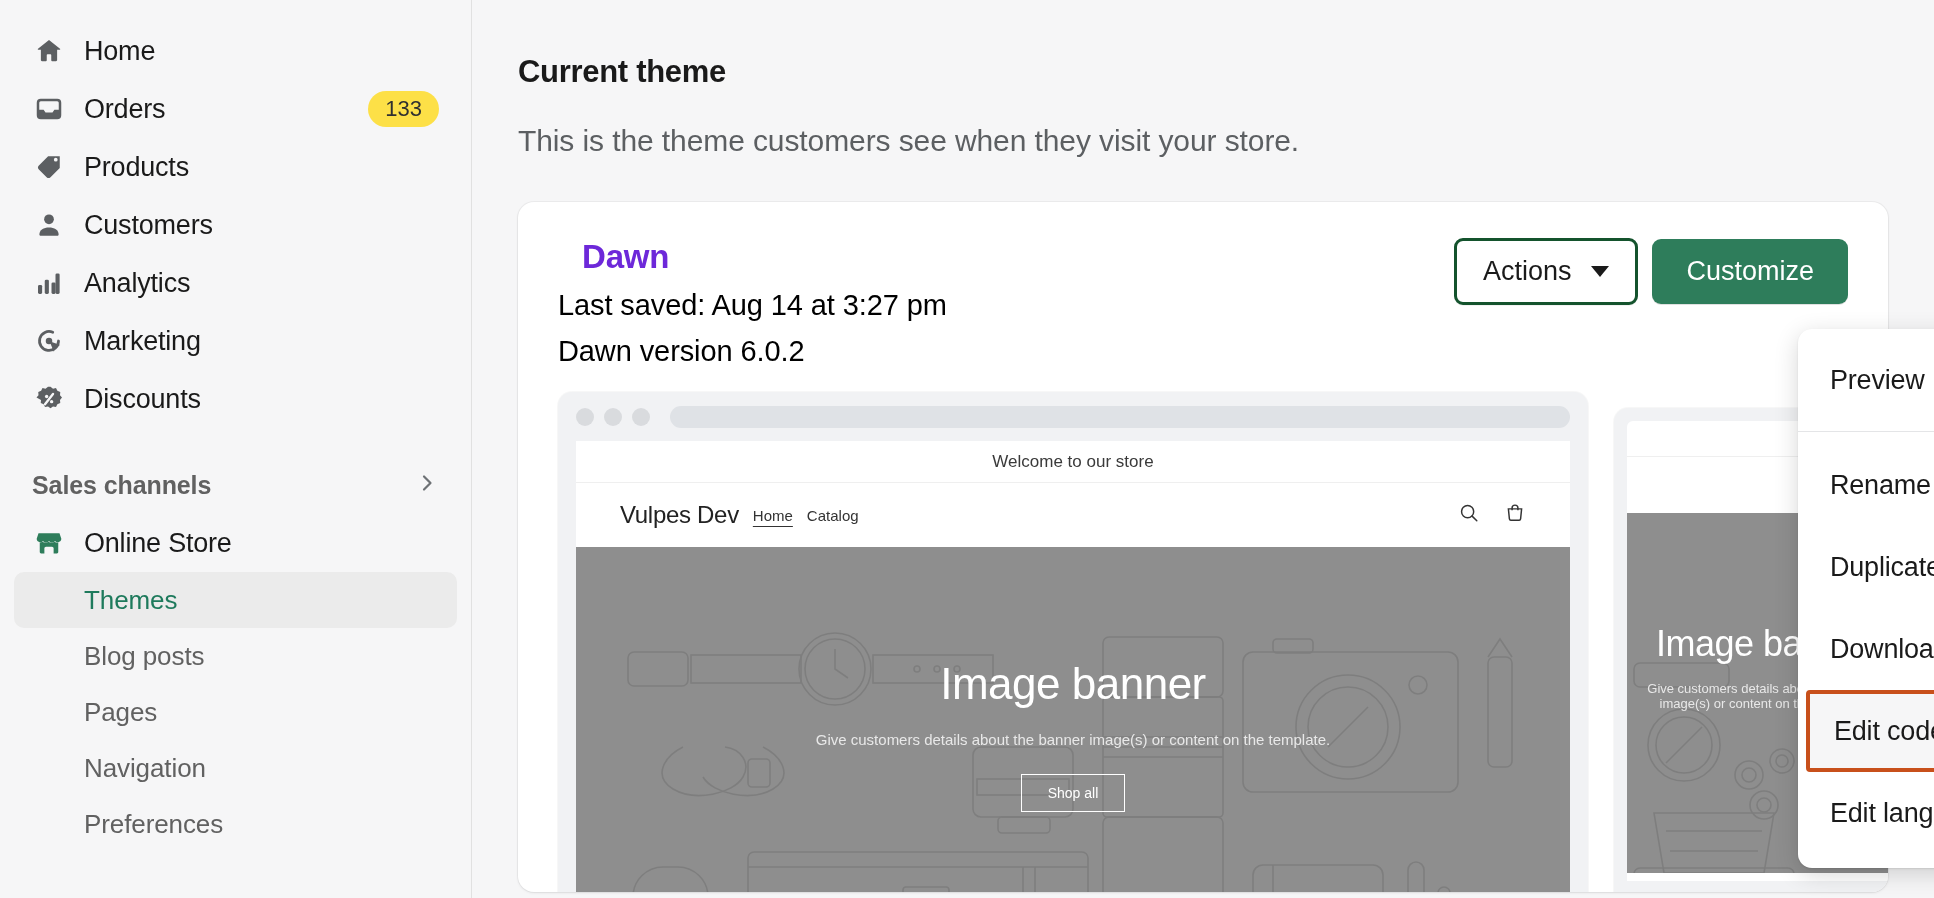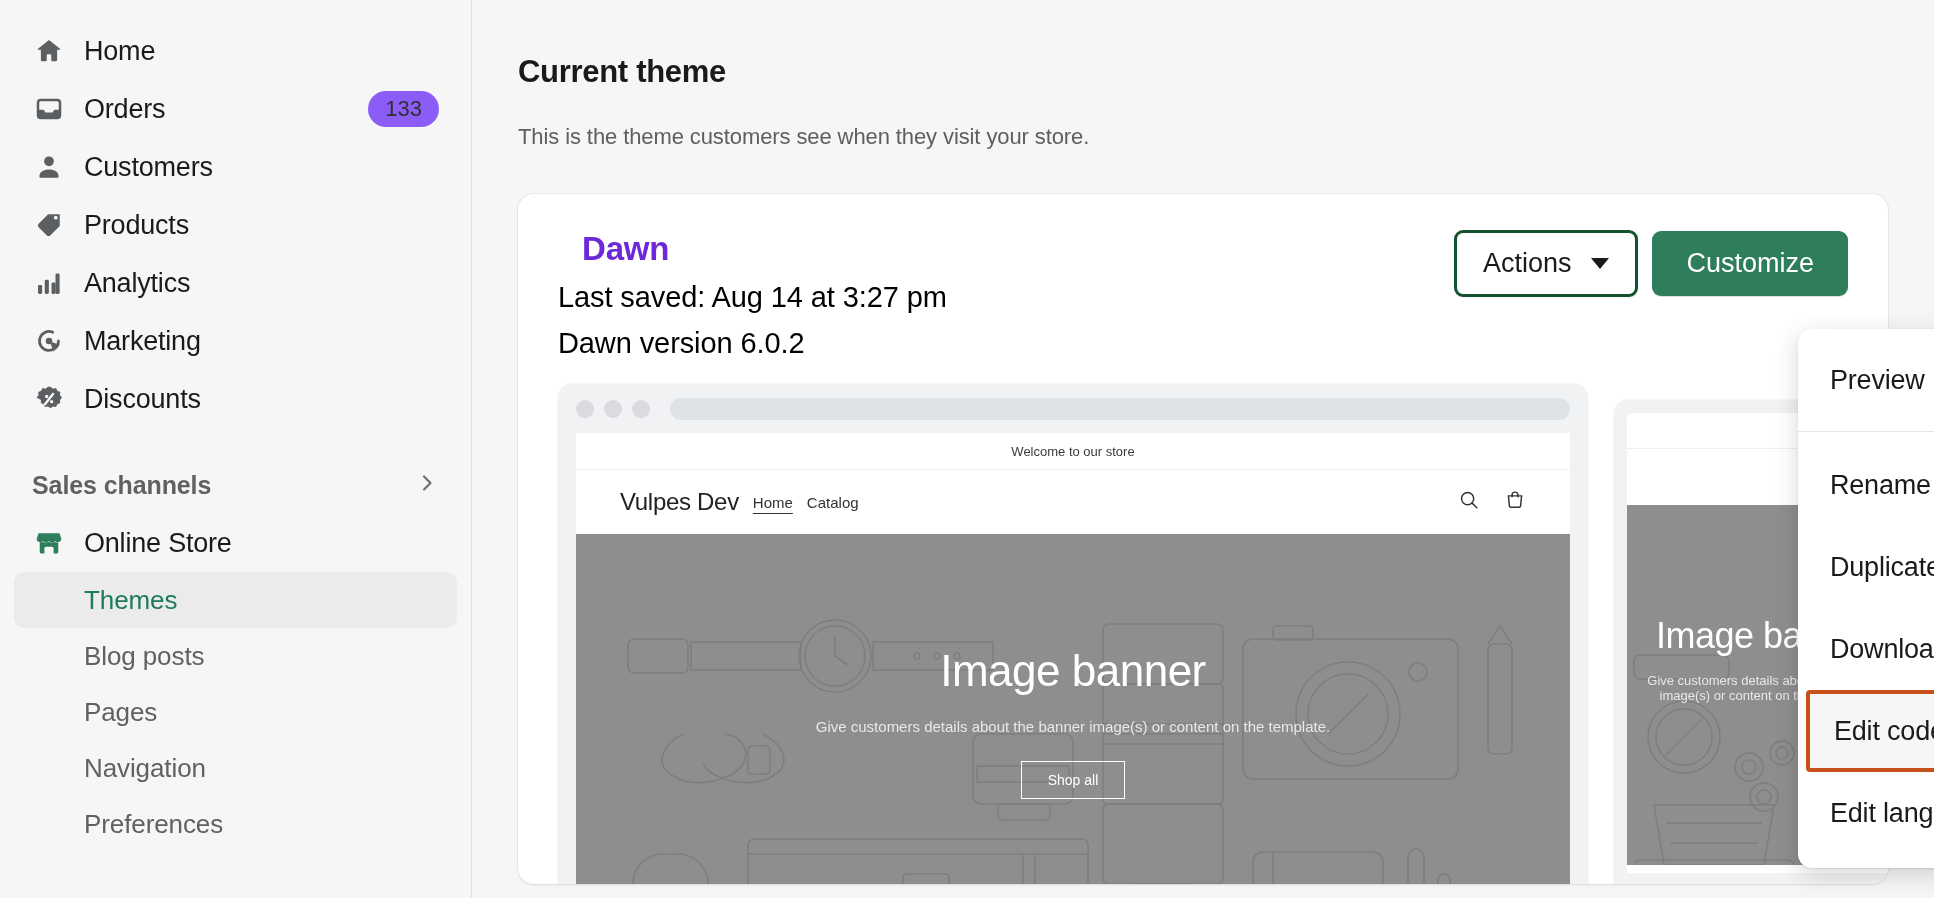--- a/index.html
+++ b/index.html
@@ -37,21 +37,21 @@
     margin-right: 18px;
   }
   .nav-ico svg { display:block; }
   .nav-label {
     font-size: 27px;
     color: #1A1A1A;
     letter-spacing: -0.2px;
   }
   .badge {
     margin-left: auto;
-    background: #8b5cf6;
+    background: #fde047;
     color: #303030;
     font-size: 22px;
     border-radius: 18px;
     padding: 7px 17px;
     line-height: 1;
   }
   .section-head {
     display:flex; align-items:center;
     margin: 34px 14px 6px;
     padding: 0 18px;
@@ -91,21 +91,21 @@
     position: relative;
     overflow: hidden;
   }
   .page-title {
     font-size: 31px; font-weight: 700; color: #1A1A1A;
     letter-spacing: -0.3px;
     margin-bottom: 34px;
     margin-top: 14px;
   }
   .page-sub {
-    font-size: 22px; color: #5C5F62;
+    font-size: 30px; color: #5C5F62;
     letter-spacing: -0.1px;
     margin-bottom: 44px;
   }
   .card {
     background: #FFFFFF;
     border-radius: 16px;
     box-shadow: 0 0 0 1px rgba(0,0,0,0.04), 0 1px 3px rgba(0,0,0,0.08);
     padding: 36px 40px 0 40px;
     height: 690px;
     position: relative;
@@ -146,21 +146,21 @@
     border-radius: 14px 14px 0 0;
     padding: 14px 18px 0 18px;
     height: 520px;
     overflow:hidden;
     box-shadow: 0 0 0 1px rgba(0,0,0,0.03);
   }
   .chrome-bar { display:flex; align-items:center; gap: 10px; padding-bottom: 13px; }
   .dot { width:18px;height:18px;border-radius:50%; background:#D9DBDE; flex:0 0 18px;}
   .urlbar { flex:1 1 auto; height: 22px; background:#DFE2E6; border-radius: 11px; margin-left: 10px;}
   .site { background:#fff; height: 470px; overflow:hidden; }
-  .announce { text-align:center; font-size:13px; color:#3A3A3A; padding: 11px 0 10px; border-bottom:1px solid #EFEFEF;}
+  .announce { text-align:center; font-size:17px; color:#3A3A3A; padding: 11px 0 10px; border-bottom:1px solid #EFEFEF;}
   .sitenav { display:flex; align-items:center; padding: 18px 44px 18px 44px; gap: 14px; }
   .brand { font-size: 24px; color:#222; letter-spacing:-0.3px; }
   .navlink { font-size: 15px; color:#333; }
   .navlink.u { text-decoration: underline; text-underline-offset: 5px;}
   .navright { margin-left:auto; display:flex; gap:24px; align-items:center;}
   .banner {
     position:relative;
     height: 470px;
     background: #8E8E8E;
     overflow:hidden;
@@ -247,34 +247,34 @@
             <path d="M3.5 12.6h4.2l1.5 2.2h5.6l1.5-2.2h4.2v4.4a2 2 0 0 1-2 2H5.5a2 2 0 0 1-2-2v-4.4Z" fill="#5C5F62"></path>
           </svg>
       </span>
       <span class="nav-label">Orders</span>
       <span class="badge">133</span>
     </div>
 
     <div class="nav-item">
       <span class="nav-ico">
         <svg width="30" height="30" viewBox="0 0 24 24" fill="#5C5F62">
+            <path d="M11.3 3.4 3.9 10.8a2.2 2.2 0 0 0 0 3.1l6.2 6.2a2.2 2.2 0 0 0 3.1 0l7.4-7.4V3.4h-9.3Zm6.1 4.2a1.5 1.5 0 1 1 0-3 1.5 1.5 0 0 1 0 3Z"></path>
+          </svg>
+      </span>
+      <span class="nav-label">Products</span>
+    </div>
+
+    <div class="nav-item">
+      <span class="nav-ico">
+        <svg width="30" height="30" viewBox="0 0 24 24" fill="#5C5F62">
             <circle cx="12" cy="7.4" r="3.9"></circle>
             <path d="M4.3 19.6c0-3.6 3.5-5.6 7.7-5.6s7.7 2 7.7 5.6c0 .6-.5 1-1.1 1H5.4c-.6 0-1.1-.4-1.1-1Z"></path>
           </svg>
       </span>
       <span class="nav-label">Customers</span>
-    </div>
-
-    <div class="nav-item">
-      <span class="nav-ico">
-        <svg width="30" height="30" viewBox="0 0 24 24" fill="#5C5F62">
-            <path d="M11.3 3.4 3.9 10.8a2.2 2.2 0 0 0 0 3.1l6.2 6.2a2.2 2.2 0 0 0 3.1 0l7.4-7.4V3.4h-9.3Zm6.1 4.2a1.5 1.5 0 1 1 0-3 1.5 1.5 0 0 1 0 3Z"></path>
-          </svg>
-      </span>
-      <span class="nav-label">Products</span>
     </div>
 
     <div class="nav-item">
       <span class="nav-ico">
         <svg width="30" height="30" viewBox="0 0 24 24" fill="#5C5F62">
             <rect x="3.2" y="13.5" width="3.3" height="7.2" rx="1.1"></rect>
             <rect x="8.6" y="9.3" width="3.3" height="11.4" rx="1.1"></rect>
             <rect x="14" y="11.5" width="3.3" height="9.2" rx="1.1"></rect>
             <rect x="19.4" y="4.3" width="3.3" height="16.4" rx="1.1" transform="translate(-2.2 0)"></rect>
           </svg>

